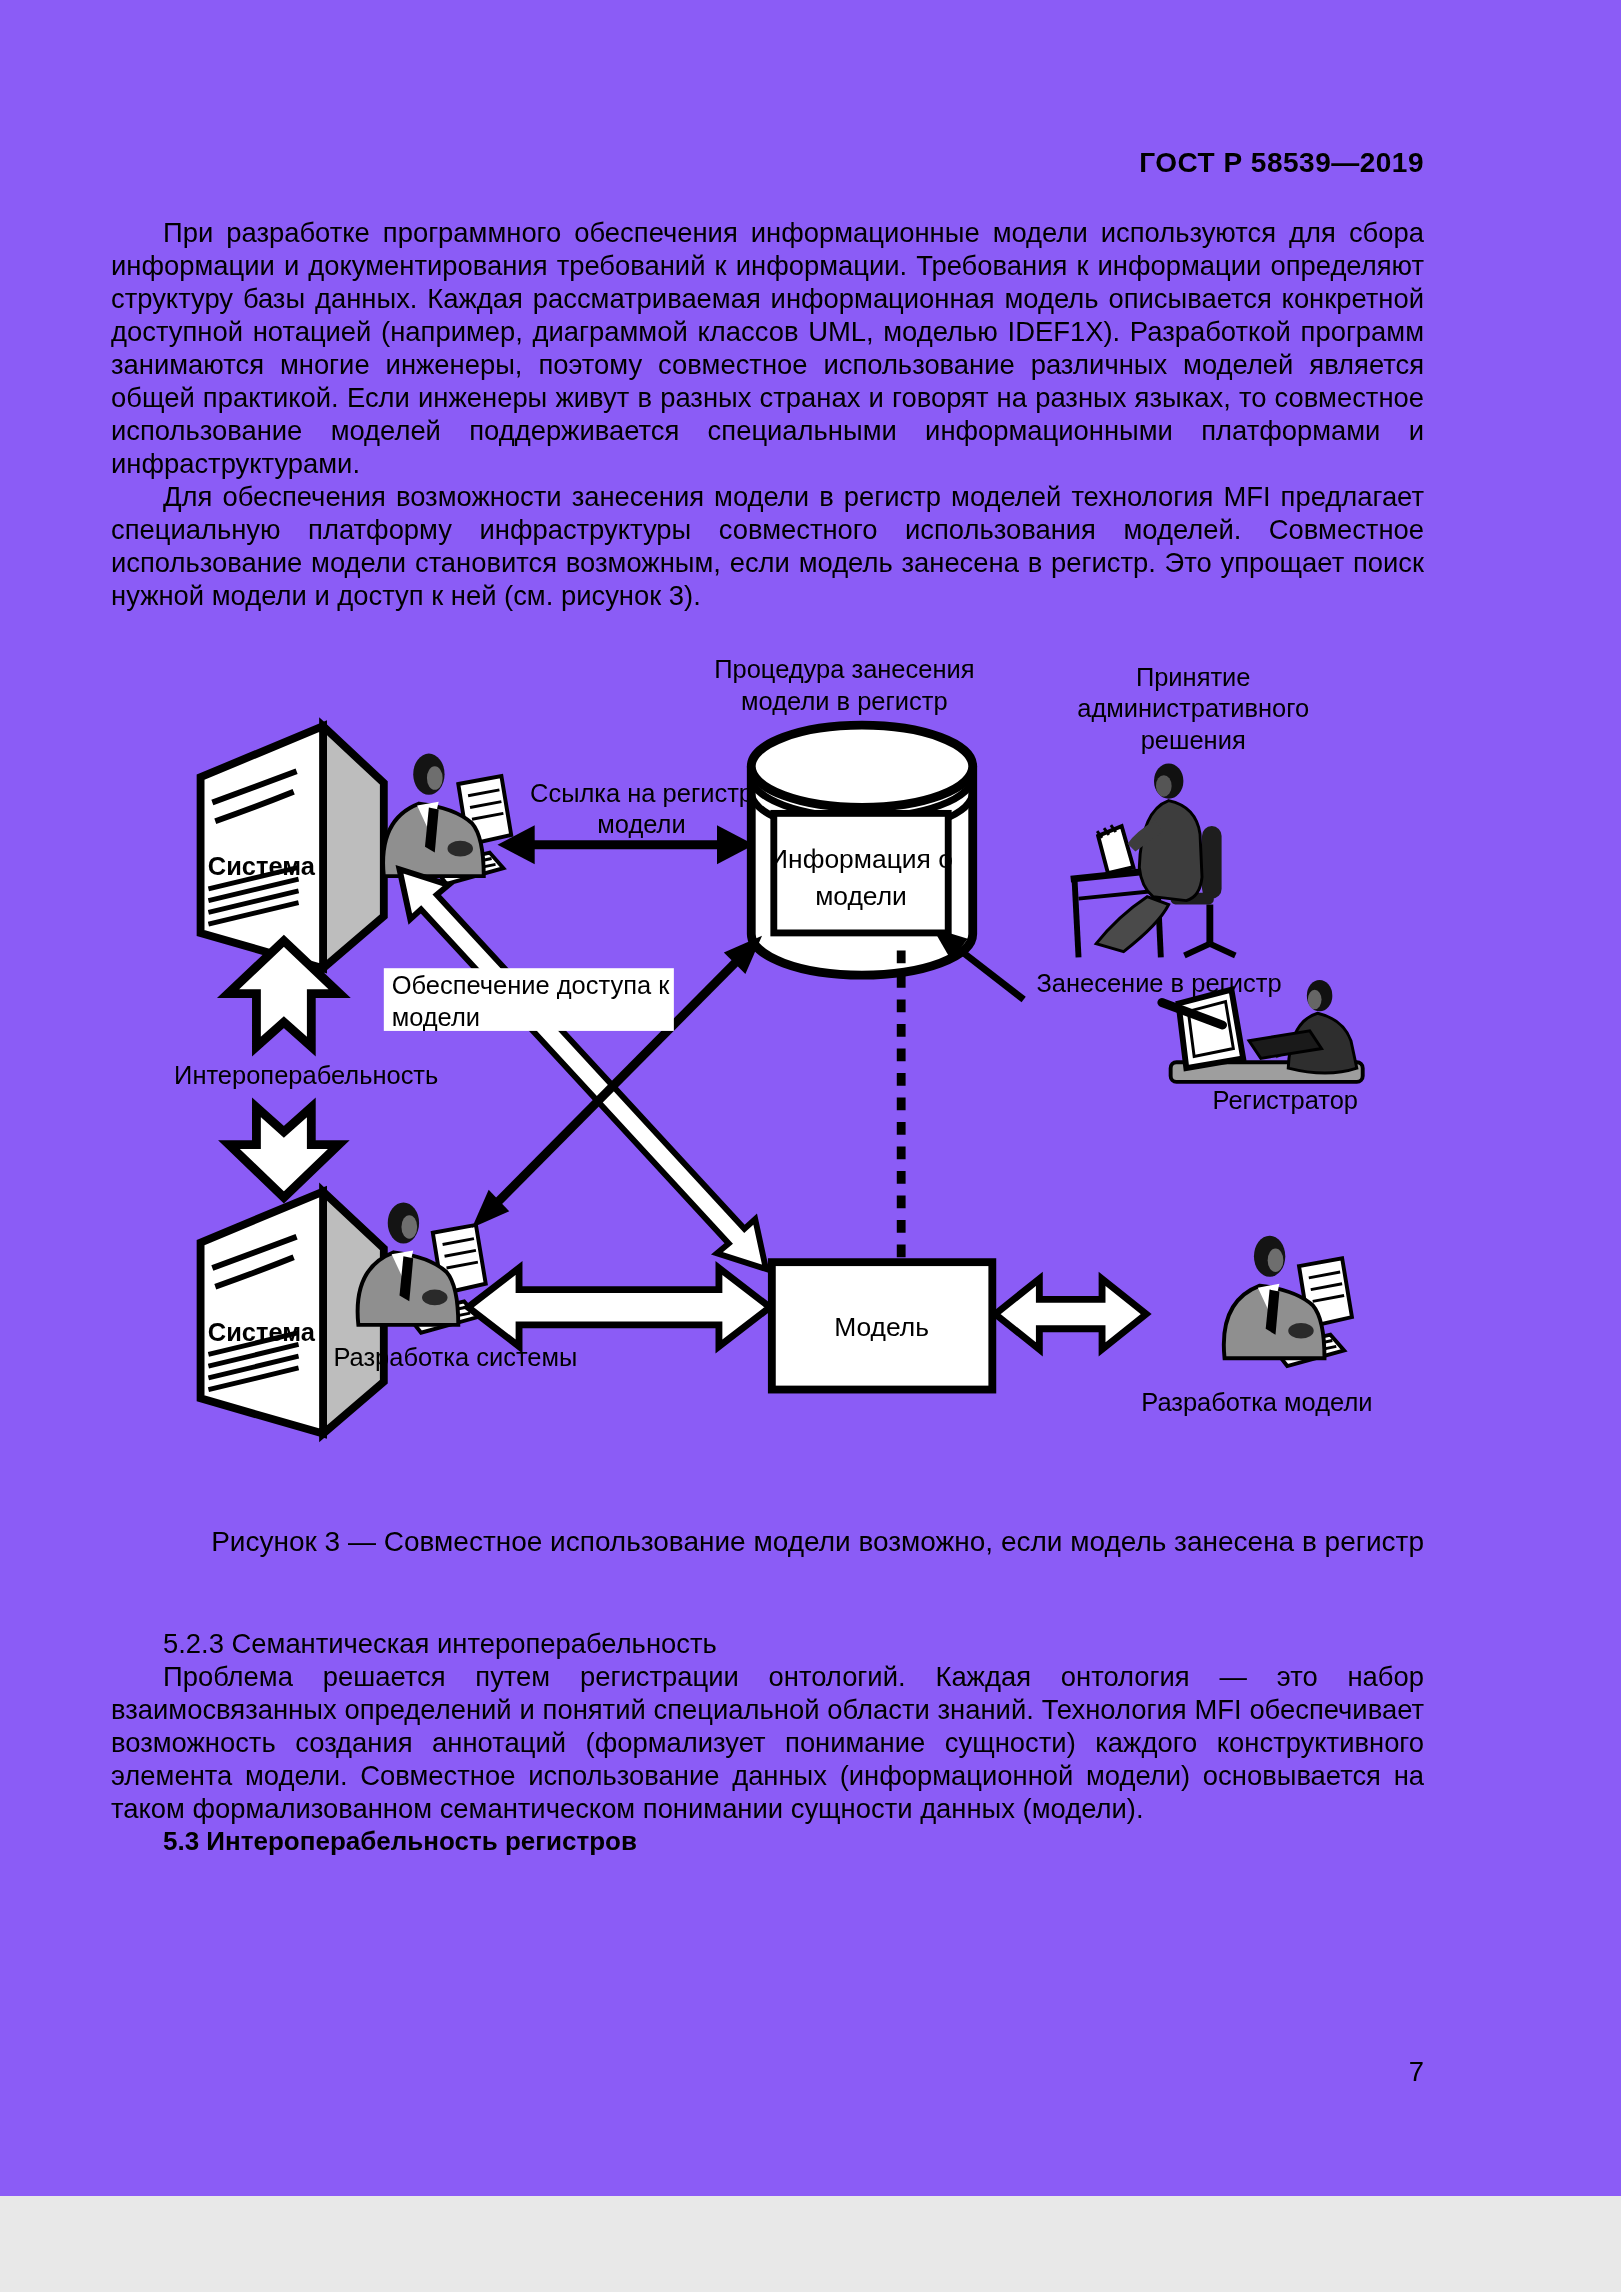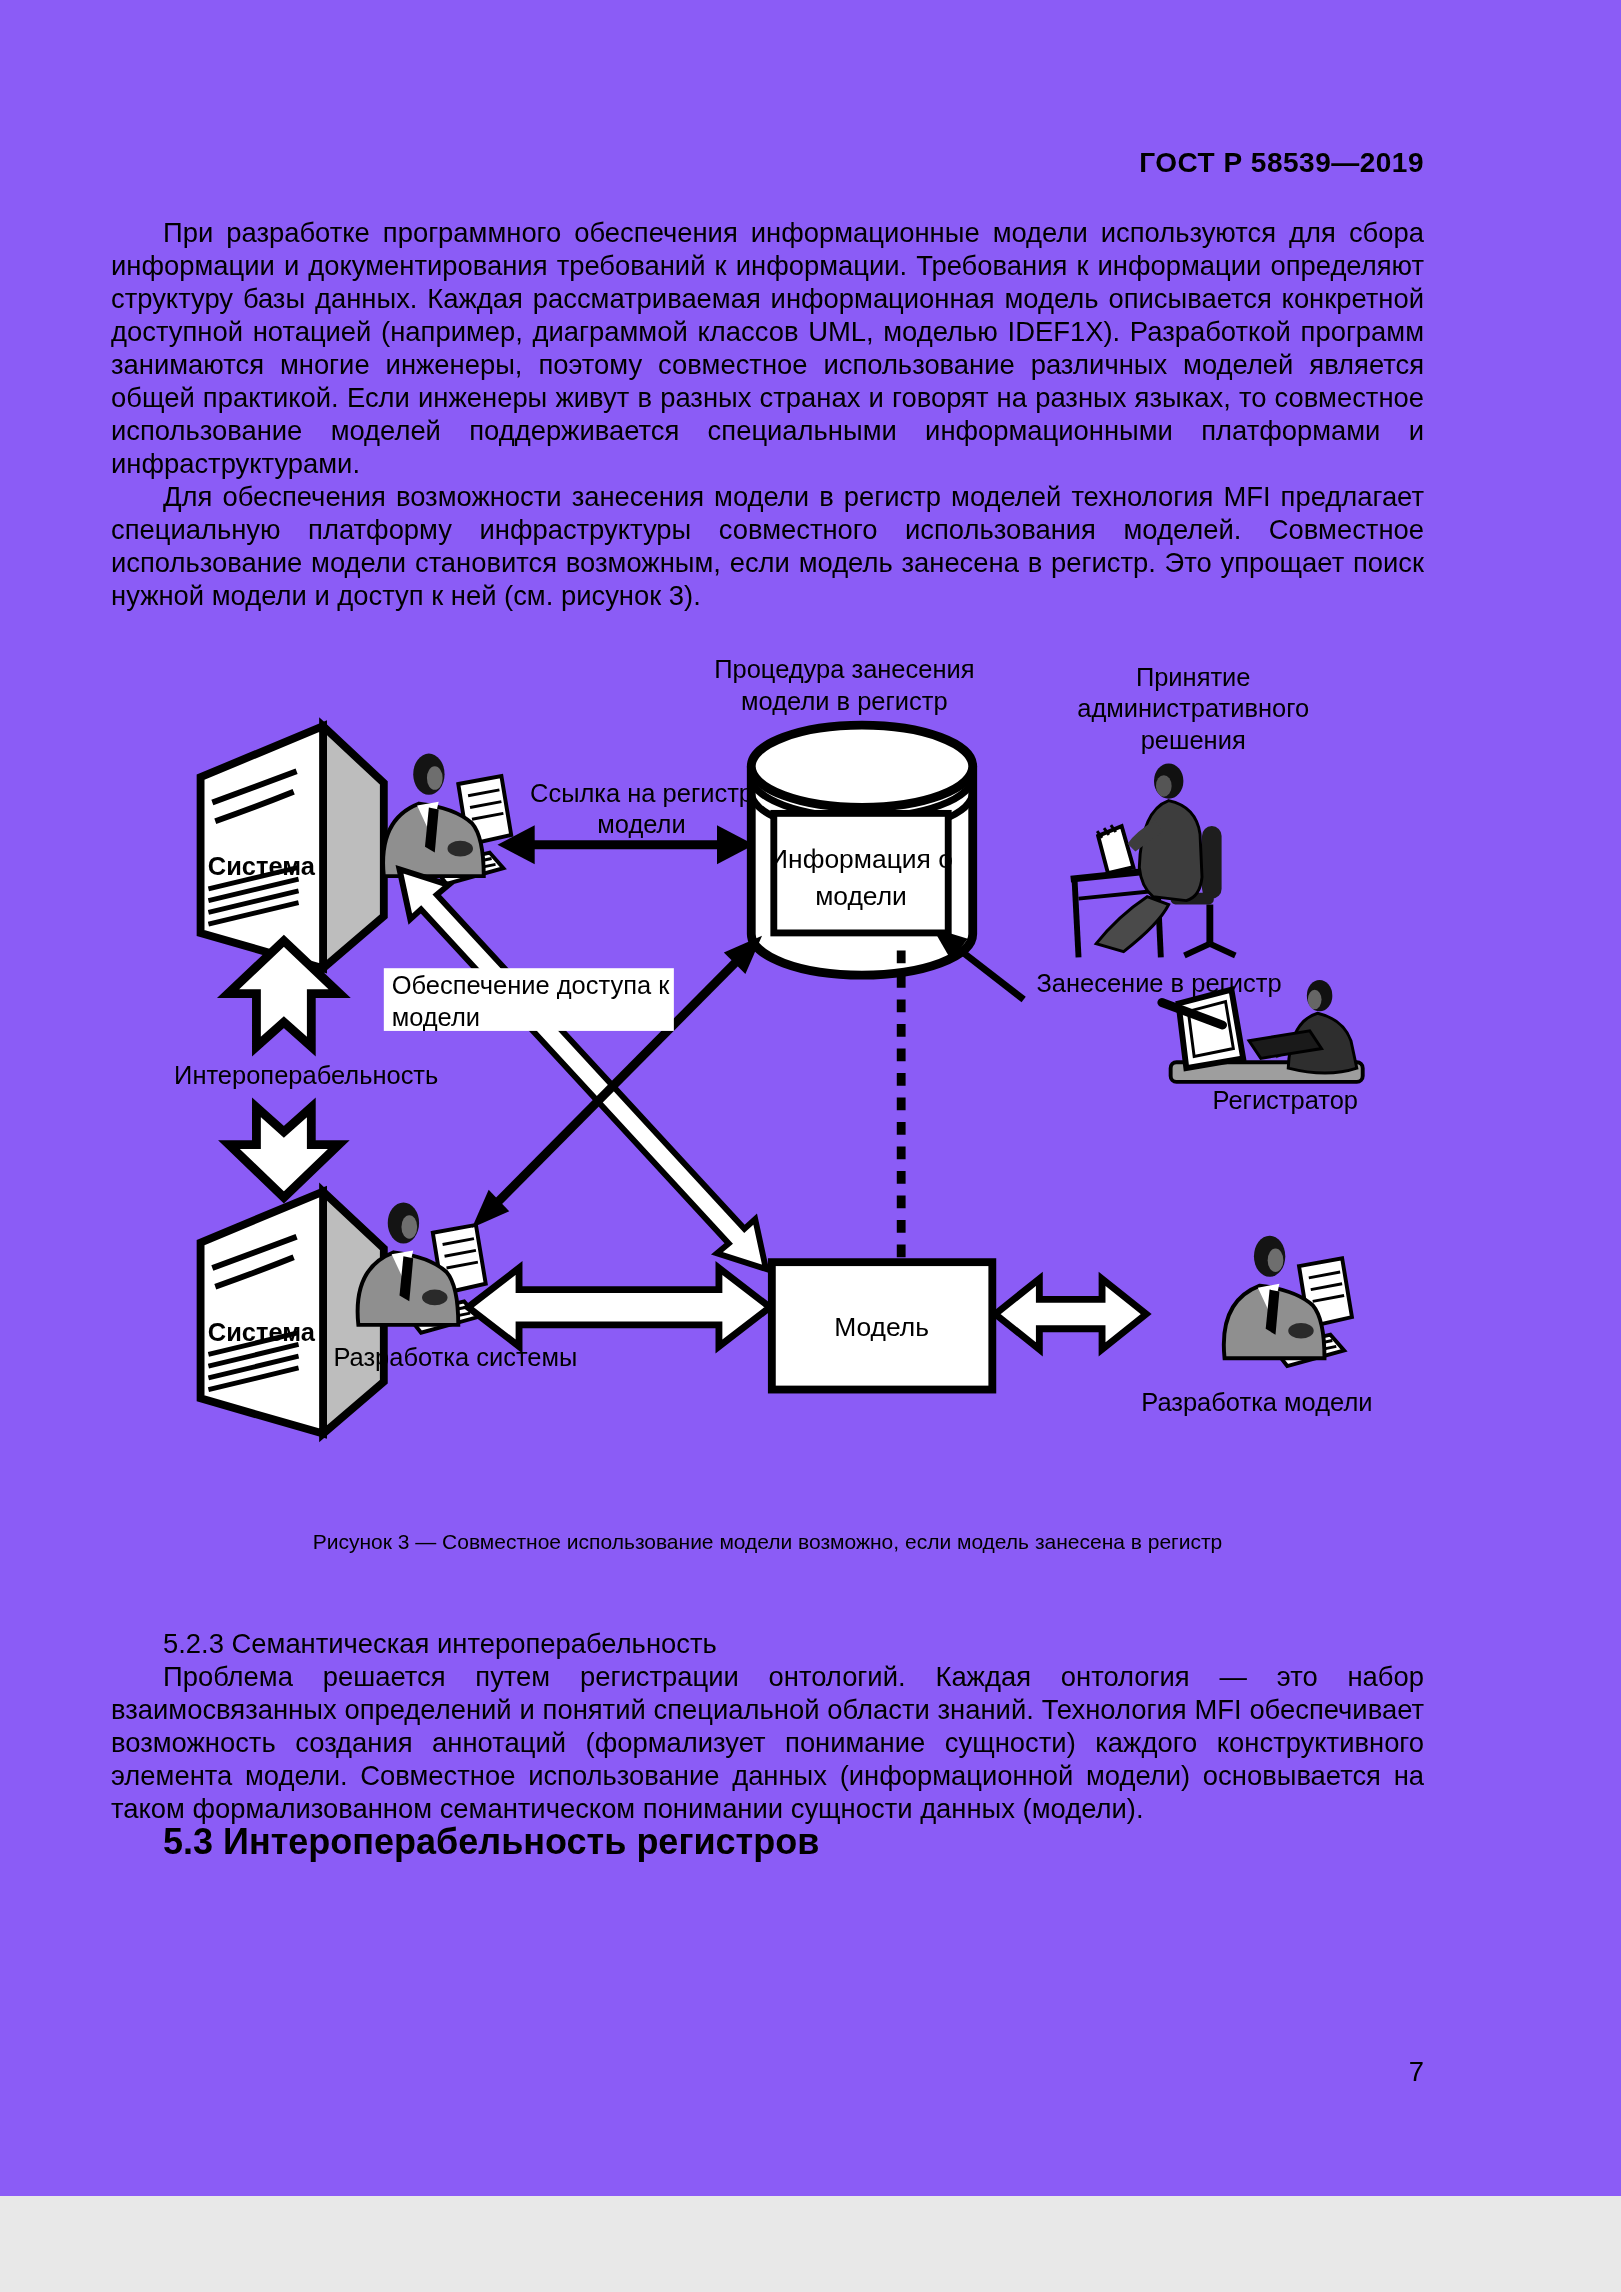--- a/index.html
+++ b/index.html
@@ -16,24 +16,24 @@
     text-align:right;font-size:28px;font-weight:bold;letter-spacing:0.5px;
   }
   .bodytext{
     position:absolute;left:111px;width:1313px;
     font-size:27.4px;line-height:33px;text-align:justify;
   }
   .block1{top:216px;}
   .block2{top:1591px;margin-top:36px;}
   .bodytext p{margin:0;text-indent:52px;}
   .subhead{margin:0;text-indent:52px;font-weight:normal;font-size:27.4px;}
-  .boldhead{margin:13.7px 0 0 0;text-indent:52px;font-weight:bold;font-size:36px;}
+  .boldhead{margin:13.7px 0 0 0;text-indent:52px;font-weight:bold;font-size:26px;}
   .caption{
     position:absolute;left:111px;top:1525px;width:1313px;
-    text-align:center;font-size:21px;line-height:33px;
+    text-align:right;font-size:28px;line-height:33px;
   }
   .pagenum{
     position:absolute;left:111px;top:2056px;width:1313px;
     text-align:right;font-size:27.4px;
   }
   .figwrap{position:absolute;left:83px;top:632px;width:1460px;height:887px;}
   svg text{font-family:"Liberation Sans", sans-serif;fill:#000;}
   .dlab{font-size:26px;}
   .dlab-b{font-size:26px;font-weight:bold;}
   .mlab{font-size:27px;}

